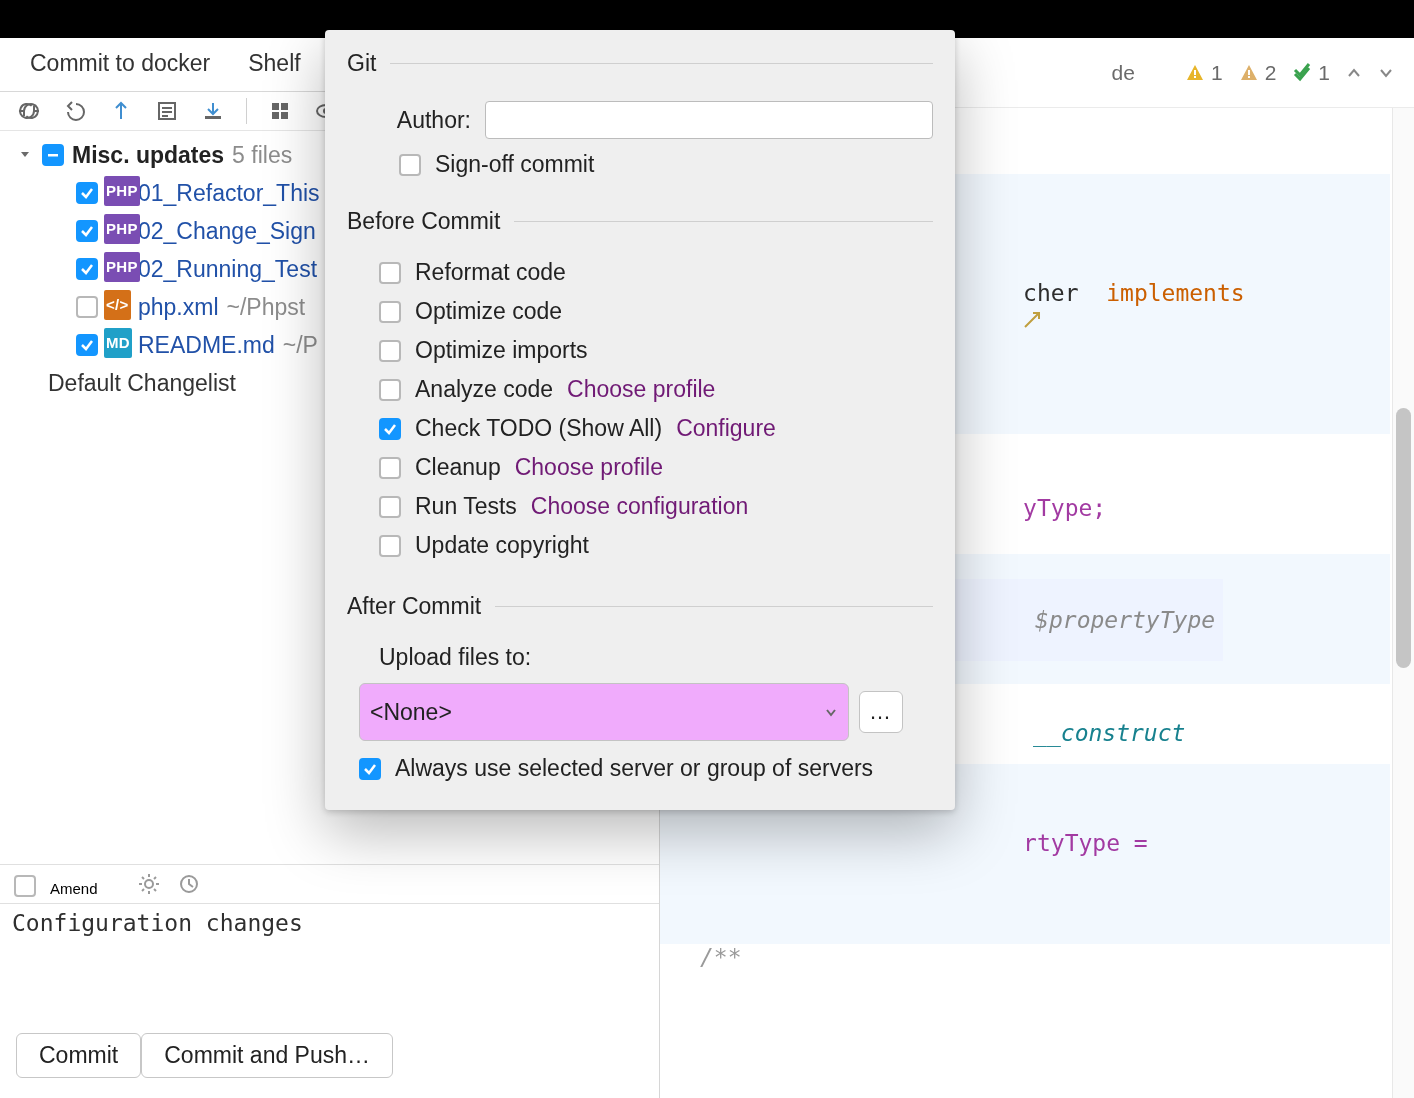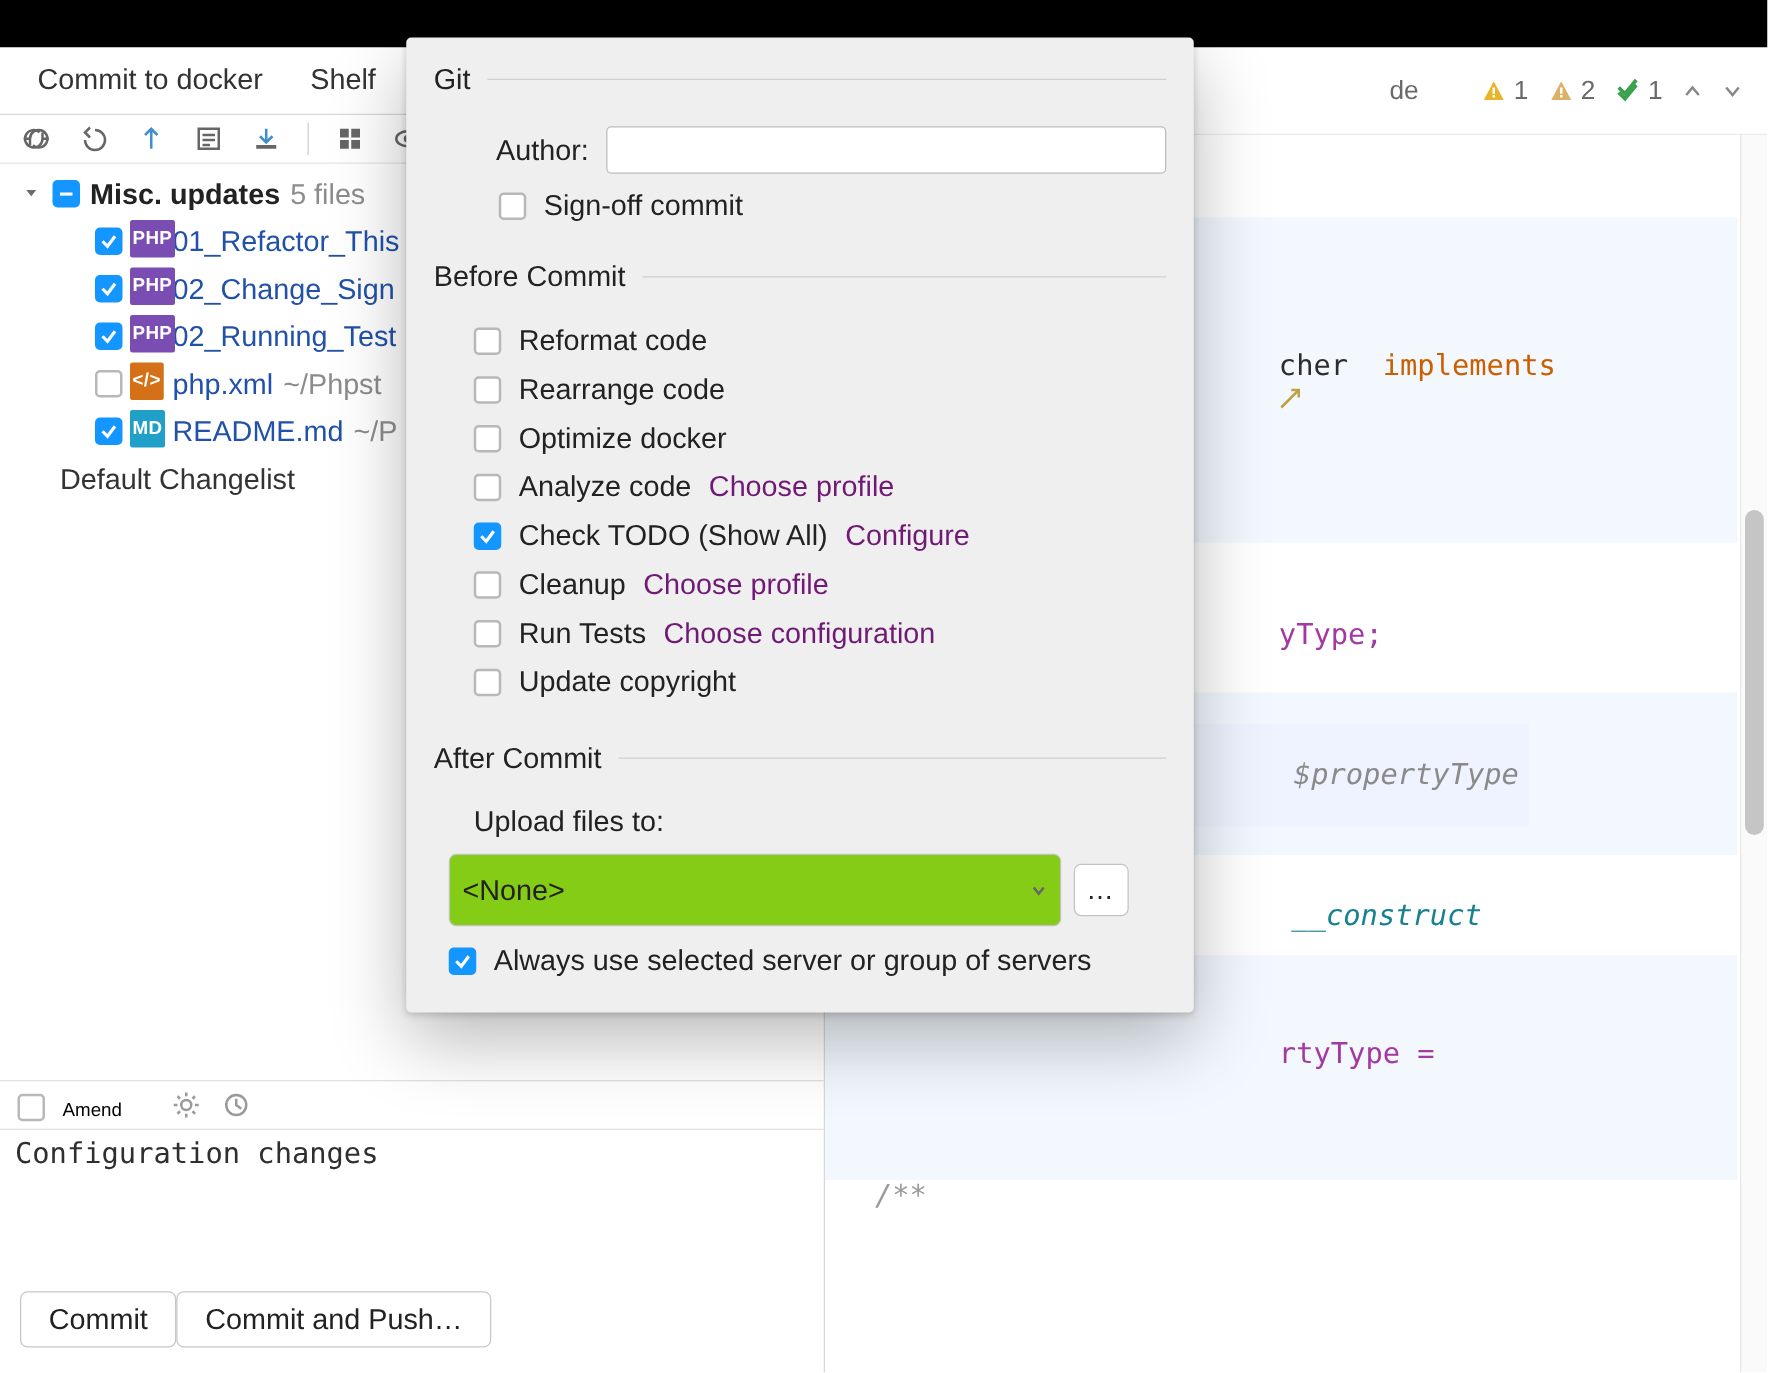--- a/index.html
+++ b/index.html
@@ -164,21 +164,21 @@
   .pchk {
     width:22px; height:22px; border:2px solid #b8b8b8; border-radius:4px; background:#fff; flex:none;
     display:flex;align-items:center;justify-content:center;
   }
   .pchk.checked { background:#1396ff; border-color:#1396ff; }
   .pchk svg { display:block; }
   .link { color:#701a75; cursor:pointer; }
   .select {
     display:flex; align-items:center; justify-content:space-between;
     width: 490px; height:58px; padding:11px 10px;
-    background:#84cc16; border:1px solid #c3c3c3; border-radius:6px;
+    background:#f0abfc; border:1px solid #c3c3c3; border-radius:6px;
     font-size:23px;
   }
   .dots-btn {
     width:44px; height:42px; border:1px solid #c3c3c3; border-radius:6px; background:#fff;
     display:flex; align-items:center; justify-content:center; font-size:22px; letter-spacing:2px;
   }
   .after-row { display:flex; gap:10px; align-items:center; padding-left:12px; margin-top:6px;}
 </style>
 </head>
 <body>
@@ -455,25 +455,25 @@
     <span>Before Commit</span>
       <span class="rule"></span>
   </div>
 
   <div class="row tight">
     <span class="pchk"></span>
     <span>Reformat code</span>
   </div>
   <div class="row tight">
     <span class="pchk"></span>
-    <span>Rearrange code</span>
-  </div>
-  <div class="row tight">
-    <span class="pchk"></span>
-    <span>Optimize docker</span>
+    <span>Optimize code</span>
+  </div>
+  <div class="row tight">
+    <span class="pchk"></span>
+    <span>Optimize imports</span>
   </div>
   <div class="row tight">
     <span class="pchk"></span>
     <span>Analyze code</span>
     <span class="link">Choose profile</span>
   </div>
   <div class="row tight">
     <span class="pchk checked">
       <svg width="14" height="14" viewBox="0 0 14 14">
           <path d="M2 7 L6 11 L12 3" stroke="#fff" stroke-width="2.5" fill="none"></path>

